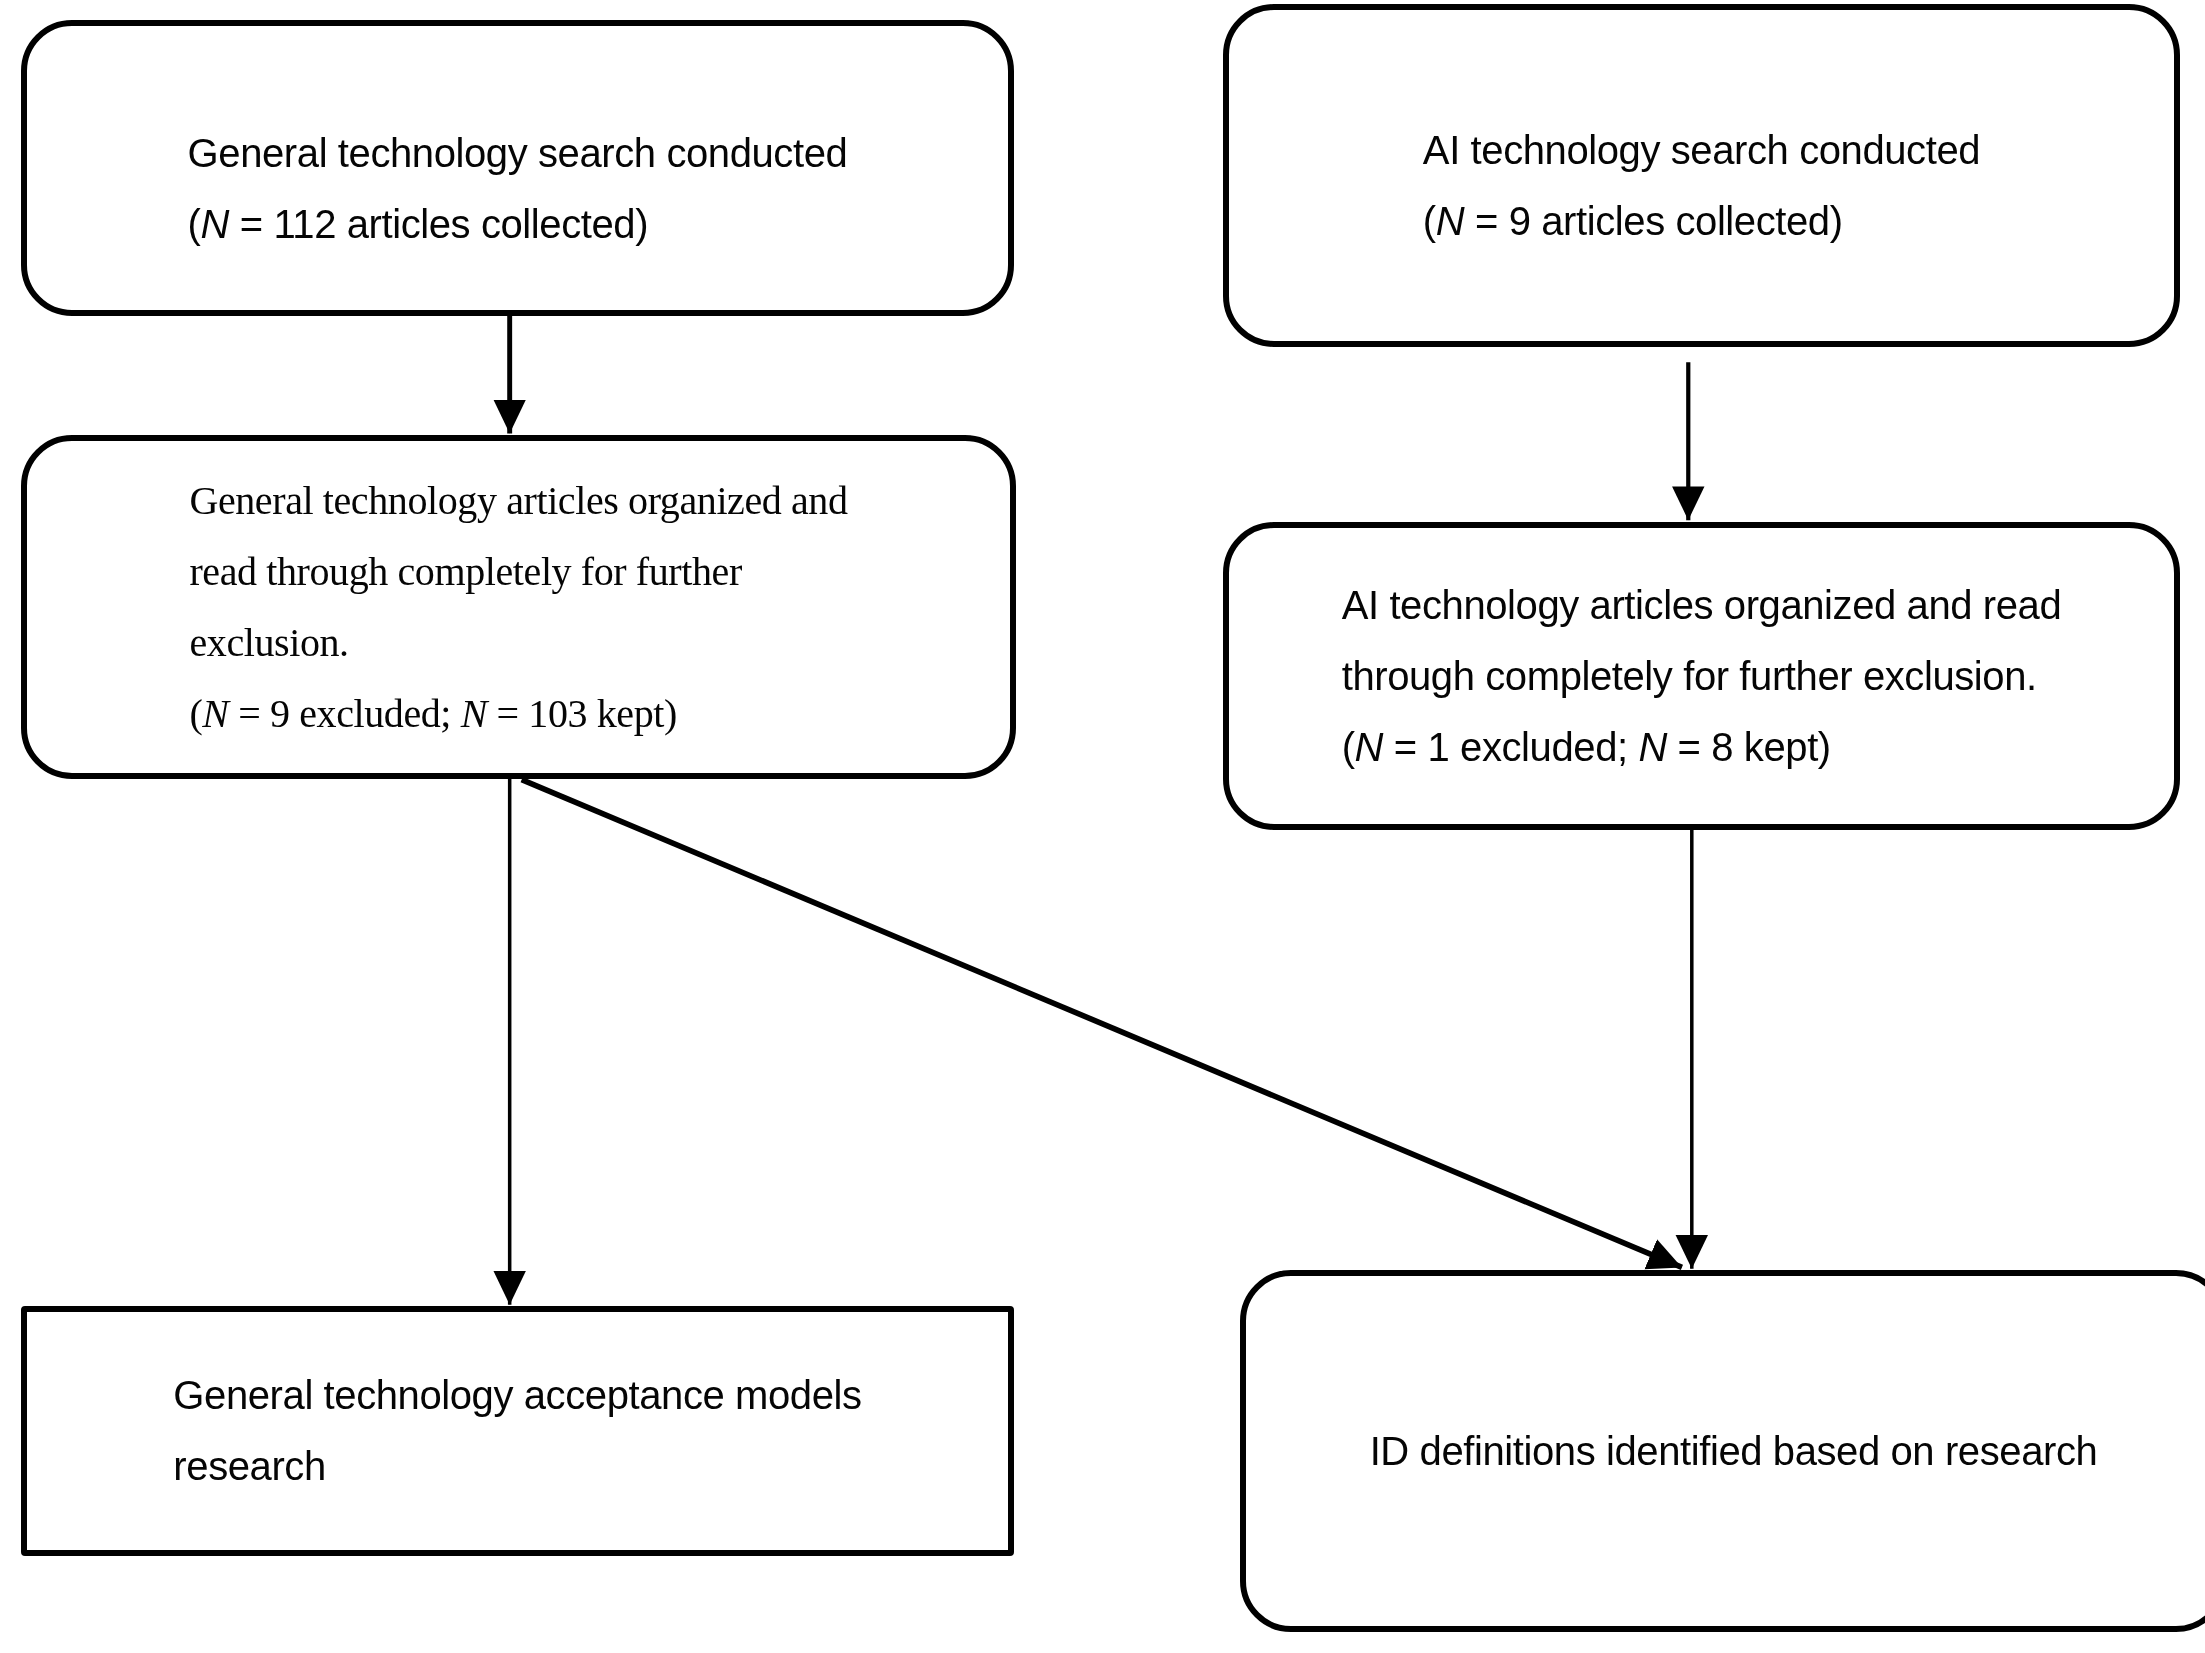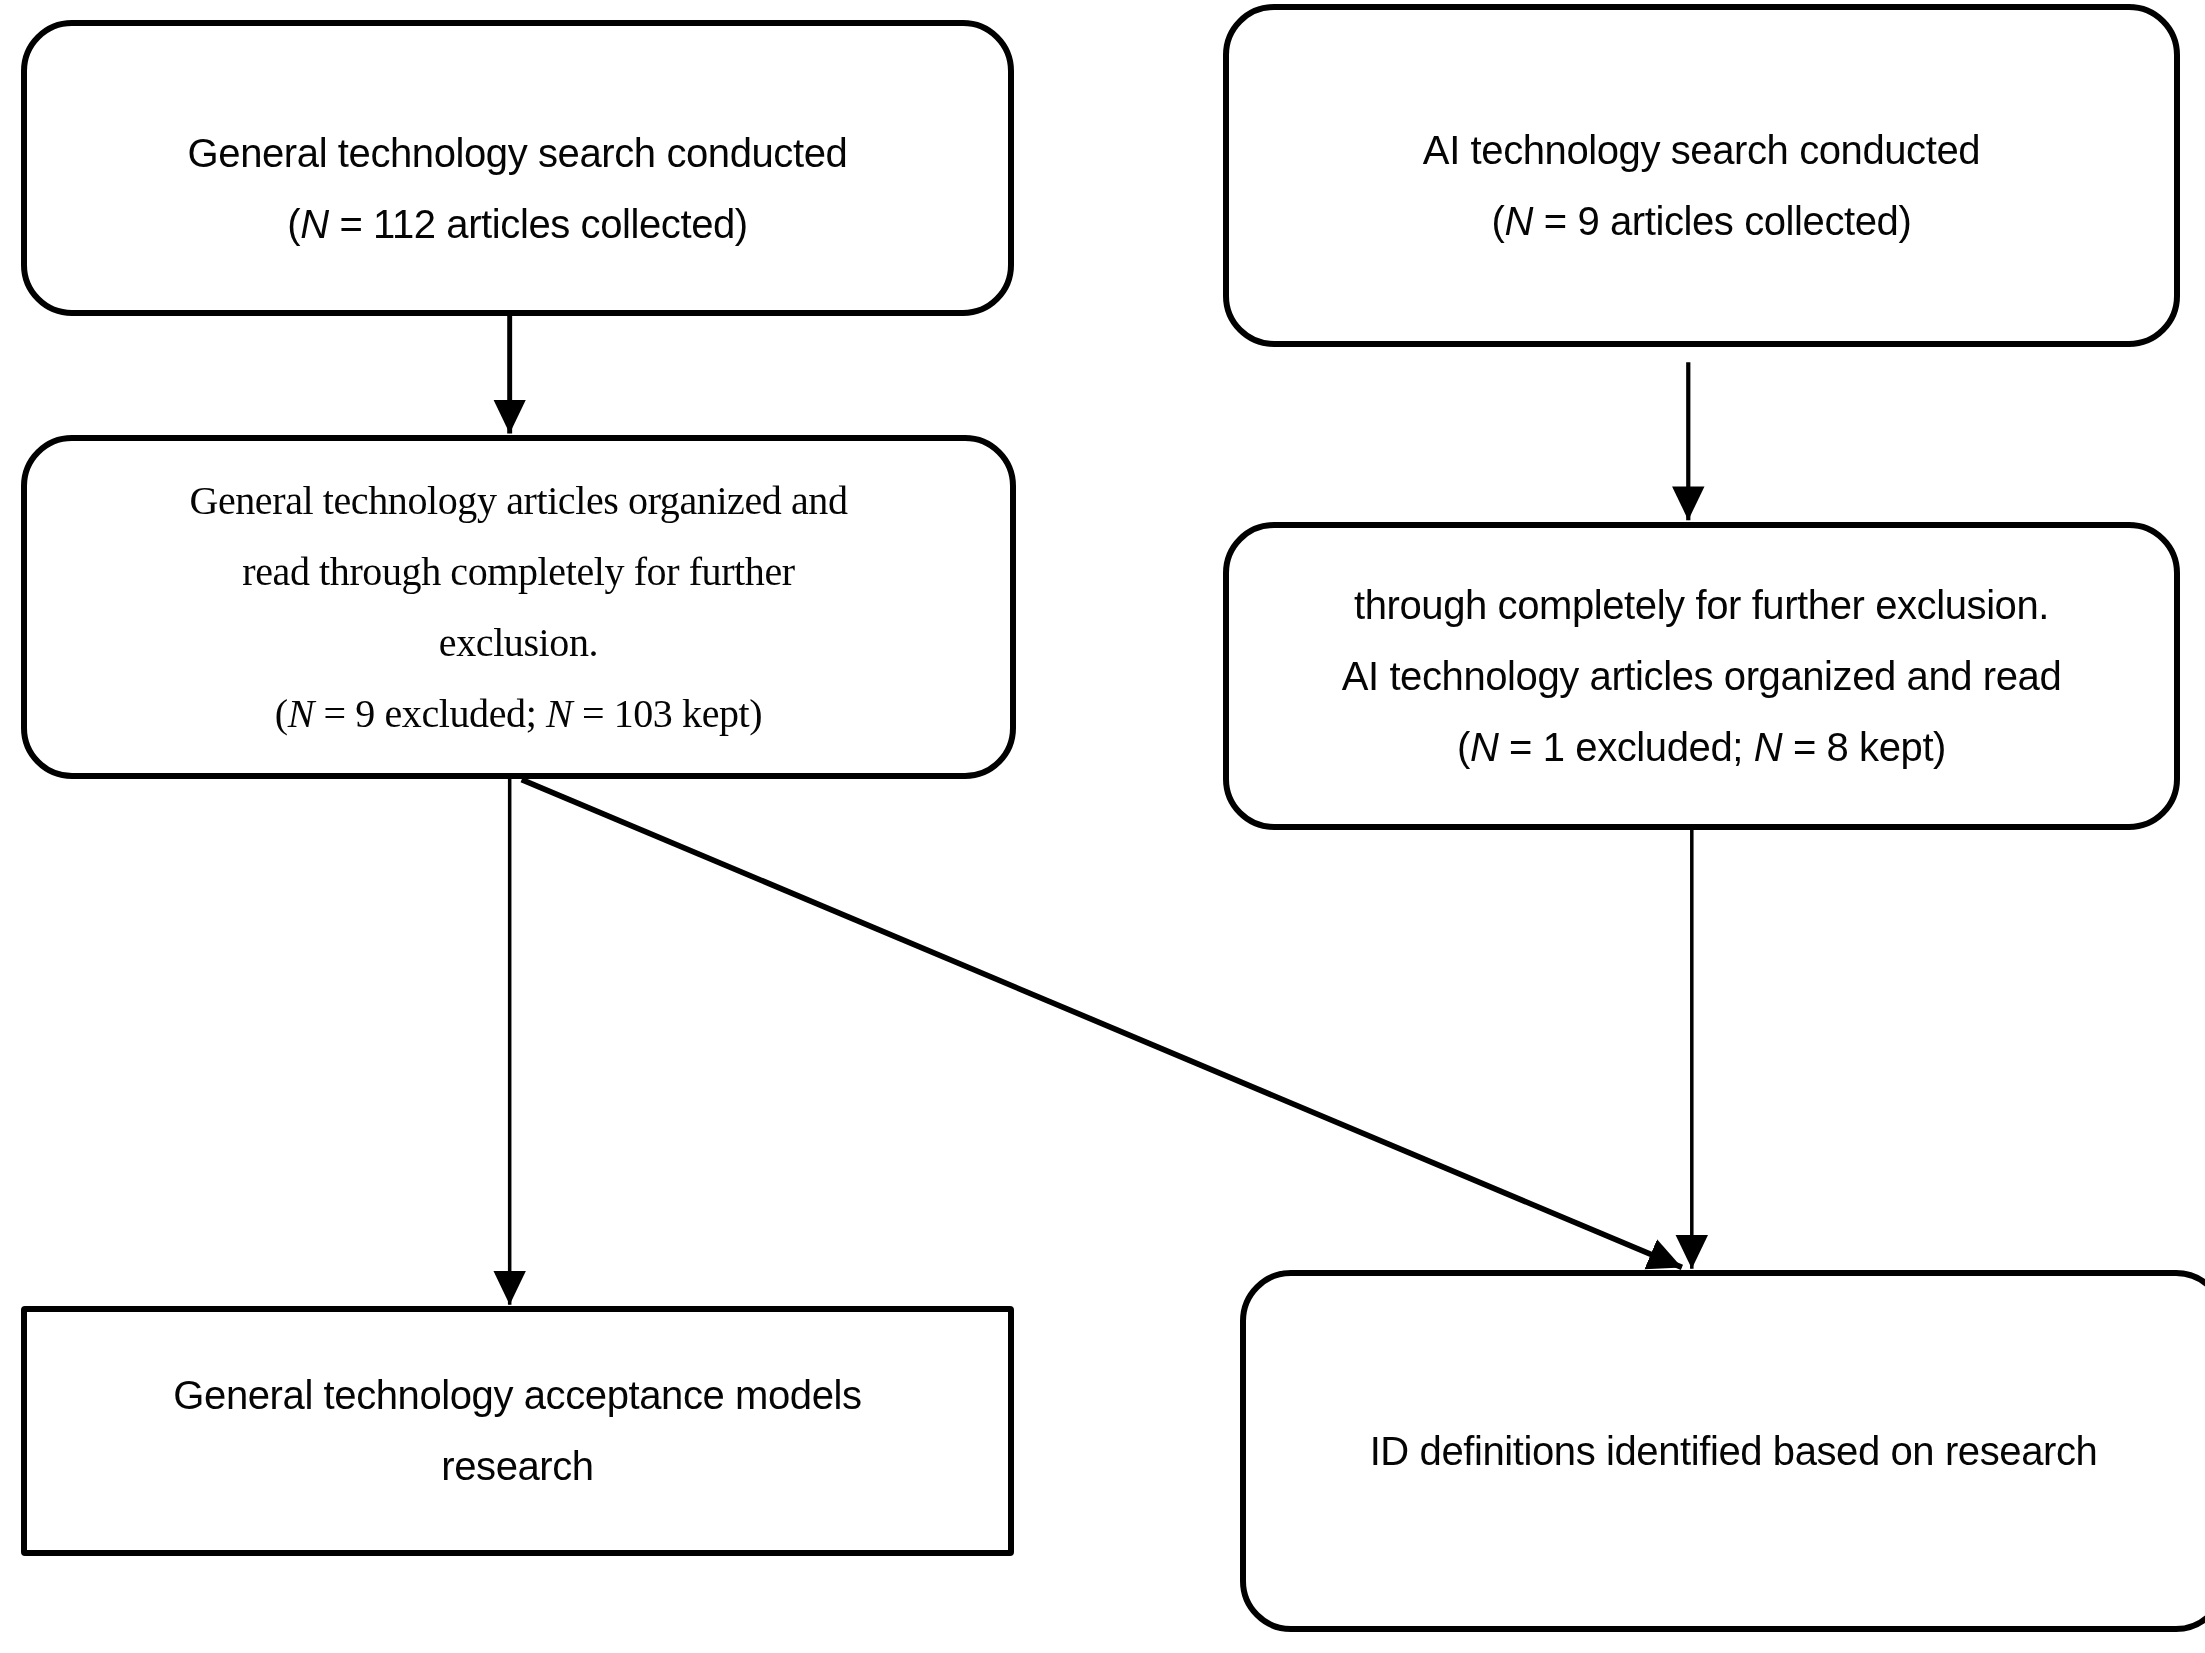--- a/index.html
+++ b/index.html
@@ -29,21 +29,20 @@
     box-sizing: border-box;
     border: 6.3px solid #000000;
     border-radius: 51px;
     background: #ffffff;
     display: flex;
     align-items: center;
     justify-content: center;
     z-index: 1;
   }
   .box-text {
-    text-align: center;
     font-size: 40px;
     line-height: 71px;
     letter-spacing: -0.4px;
     color: #050505;
   }
   .box-text .text-line {
     white-space: nowrap;
   }
   .box-text .seg-italic {
     font-style: italic;
@@ -97,22 +96,22 @@
     <div class="box-text">
         <div class="text-line"><span class="seg-plain">General technology articles organized and</span></div>
         <div class="text-line"><span class="seg-plain">read through completely for further</span></div>
         <div class="text-line"><span class="seg-plain">exclusion.</span></div>
         <div class="text-line"><span class="seg-plain">(</span><span class="seg-italic">N</span><span class="seg-plain"> = 9 excluded; </span><span class="seg-italic">N</span><span class="seg-plain"> = 103 kept)</span></div>
       </div>
   </div>
 
   <div class="flow-box" id="box-ai-organized">
     <div class="box-text">
+        <div class="text-line"><span class="seg-plain">AI technology articles organized and read</span></div>
         <div class="text-line"><span class="seg-plain">through completely for further exclusion.</span></div>
-        <div class="text-line"><span class="seg-plain">AI technology articles organized and read</span></div>
         <div class="text-line"><span class="seg-plain">(</span><span class="seg-italic">N</span><span class="seg-plain"> = 1 excluded; </span><span class="seg-italic">N</span><span class="seg-plain"> = 8 kept)</span></div>
       </div>
   </div>
 
   <div class="flow-box" id="box-models-created">
     <div class="box-text">
         <div class="text-line"><span class="seg-plain">General technology acceptance models</span></div>
         <div class="text-line"><span class="seg-plain">research</span></div>
       </div>
   </div>

